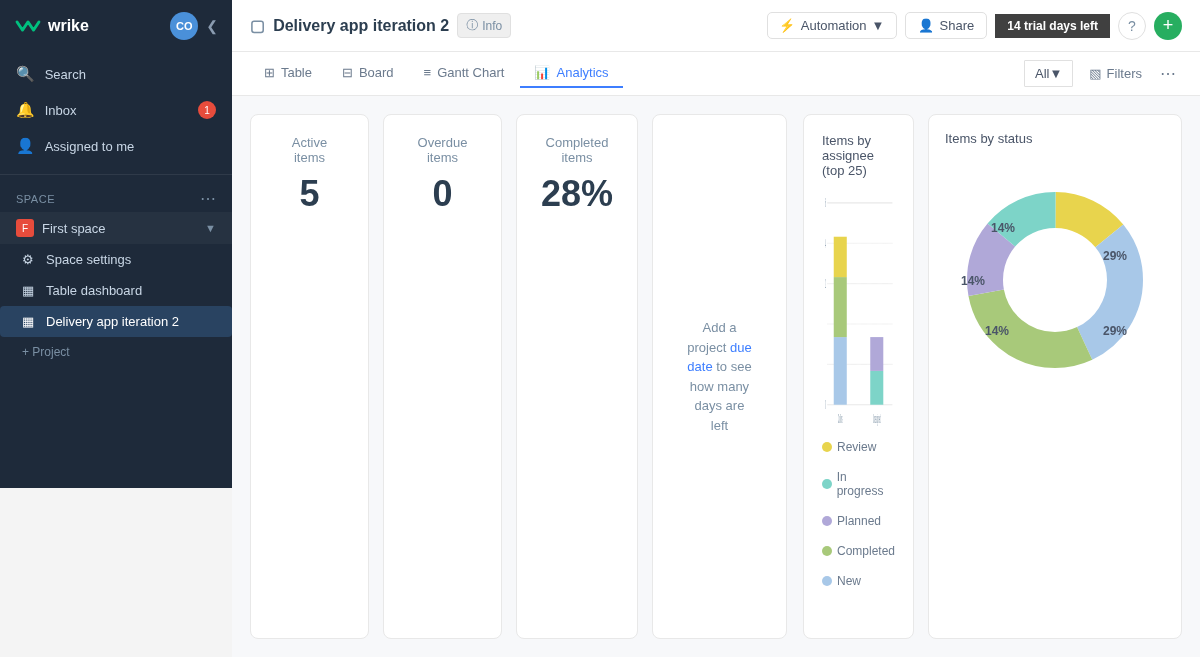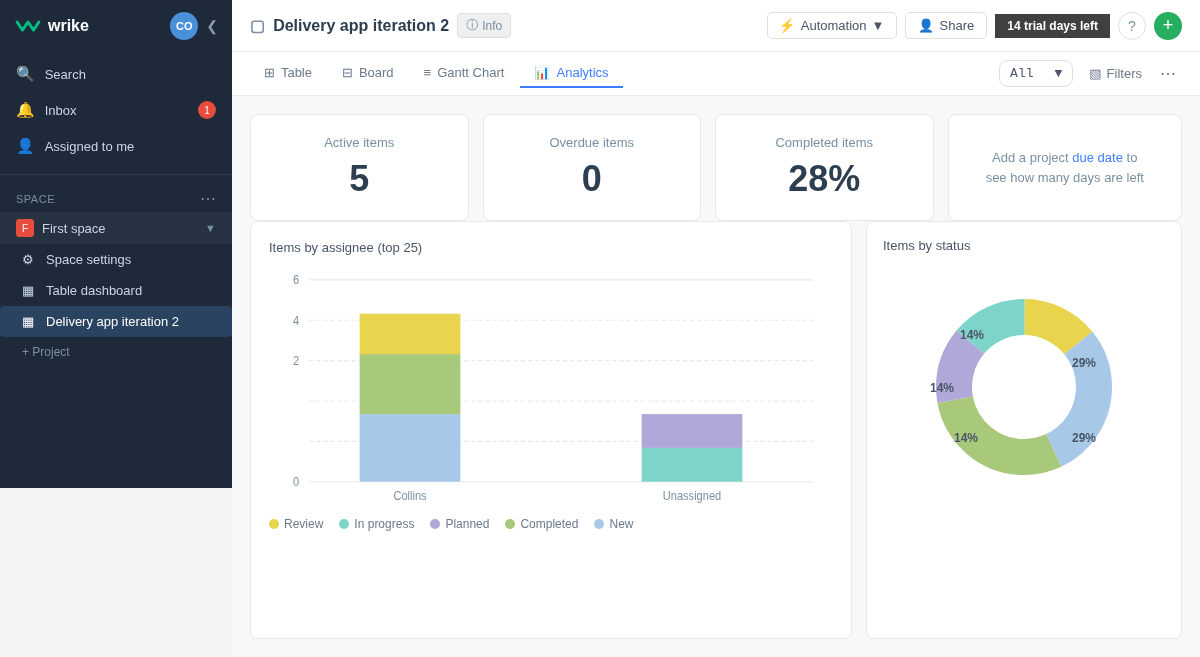--- a/index.html
+++ b/index.html
@@ -44,24 +44,24 @@
     .help-btn { width: 28px; height: 28px; border-radius: 50%; border: 1px solid #e0e0e0; display: flex; align-items: center; justify-content: center; color: #7a8fa3; cursor: pointer; font-size: 14px; }
     .add-btn { width: 28px; height: 28px; border-radius: 50%; background: #27ae60; display: flex; align-items: center; justify-content: center; color: #fff; cursor: pointer; font-size: 18px; font-weight: 300; }
 
     
     .tabbar { display: flex; align-items: center; padding: 0 18px; height: 44px; border-bottom: 1px solid #e8e8e8; gap: 2px; }
     .tab { display: flex; align-items: center; gap: 6px; padding: 6px 14px; border-radius: 5px; font-size: 13px; color: #6b7a8d; cursor: pointer; border-bottom: 2px solid transparent; }
     .tab.active { color: #3d7eff; border-bottom: 2px solid #3d7eff; background: transparent; border-radius: 5px 5px 0 0; }
     .tab-spacer { flex: 1; }
     .filter-btn { display: flex; align-items: center; gap: 5px; padding: 5px 10px; font-size: 13px; color: #6b7a8d; cursor: pointer; border-radius: 4px; }
     .more-btn { color: #6b7a8d; cursor: pointer; font-size: 16px; padding: 4px 6px; }
-    .all-btn { display: flex; align-items: center; gap: 21px; padding: 5px 10px; border: 1px solid #e0e0e0; border-radius: 9px; font-size: 13px; color: #4a5568; cursor: pointer; margin-right: 4px; font-family: Liberation Mono, monospace; }
-
-    
-    .content { flex: 1; overflow-y: auto; padding: 18px; display: flex; flex-direction: column; background: #f7f8fa; }
+    .all-btn { display: flex; align-items: center; gap: 0; padding: 5px 10px; border: 1px solid #e0e0e0; border-radius: 1px; font-size: 13px; color: #4a5568; cursor: pointer; margin-right: 4px; }
+
+    
+    .content { flex: 1; overflow-y: auto; padding: 18px; display: flex; flex-direction: row; gap: 16px; background: #f7f8fa; }
 
     
     .stats-row { display: flex; gap: 14px; }
     .stat-card { background: #fff; border-radius: 8px; border: 1px solid #e8e8e8; padding: 20px 24px; flex: 1; display: flex; flex-direction: column; align-items: center; gap: 8px; }
     .stat-label { font-size: 13px; color: #7a8fa3; text-align: center; }
     .stat-value { font-size: 36px; font-weight: 600; color: #2c3e50; }
     .stat-due-date { background: #fff; border-radius: 8px; border: 1px solid #e8e8e8; padding: 20px 32px; flex: 1; display: flex; flex-direction: column; align-items: center; justify-content: center; text-align: center; font-size: 13px; color: #7a8fa3; line-height: 1.5; }
     .stat-due-date .highlight { color: #3d7eff; font-weight: 500; }
 
     

